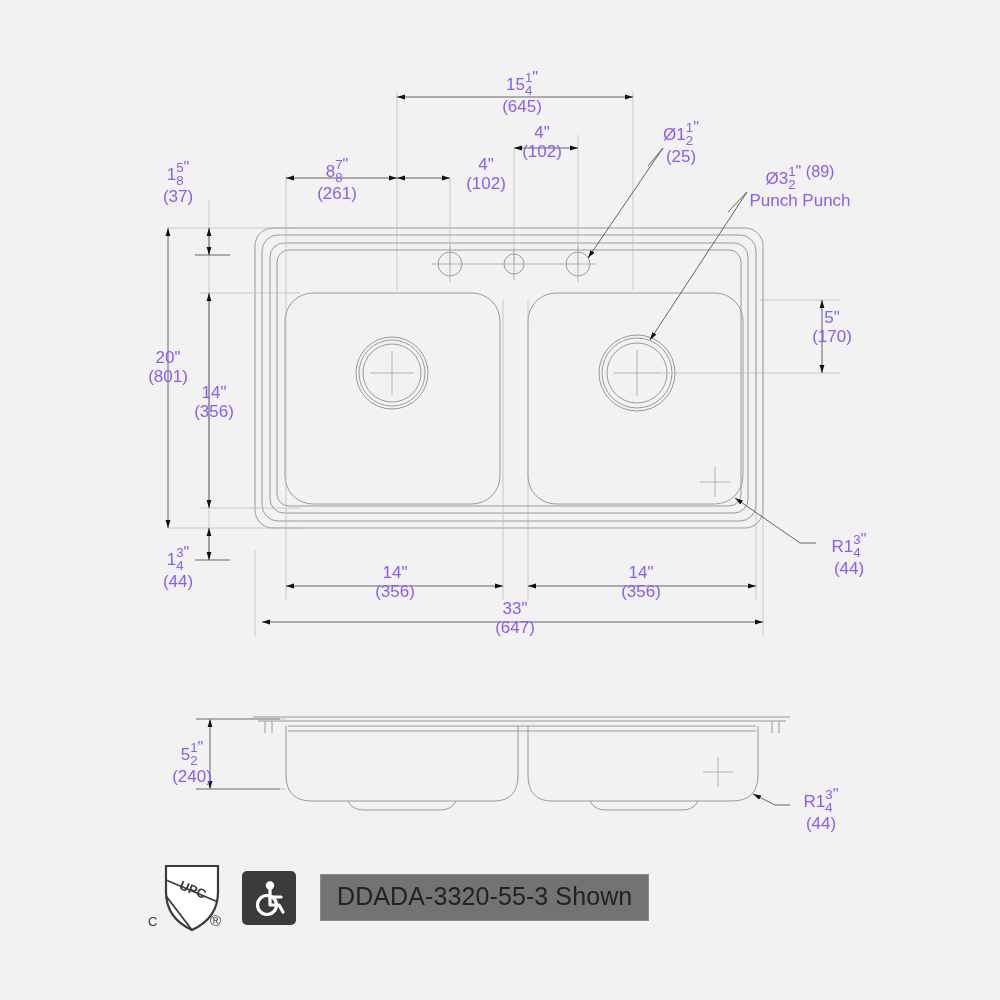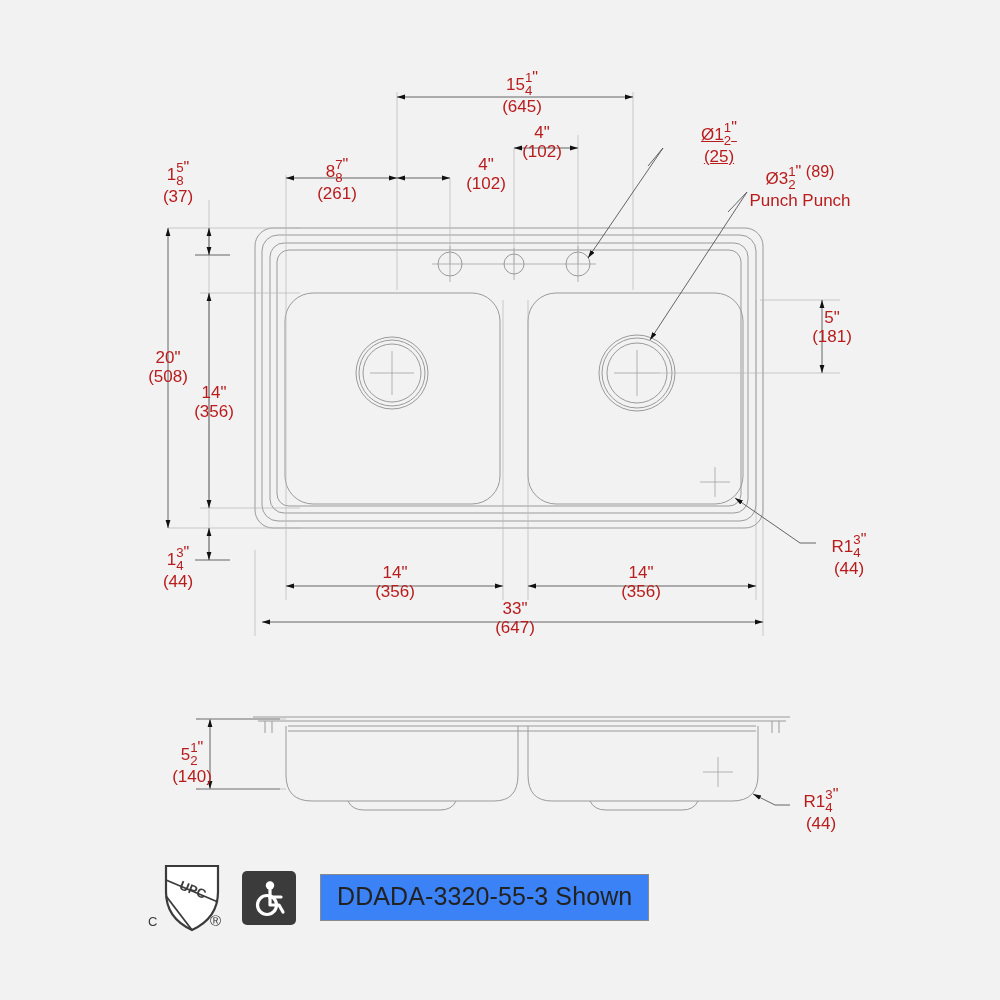--- a/index.html
+++ b/index.html
@@ -19,21 +19,21 @@
     position: absolute;
     left: 0;
     top: 0;
     width: 1000px;
     height: 1000px;
   }
   .dim-text {
     position: absolute;
     font-family: "Liberation Sans", sans-serif;
     font-size: 17px;
-    color: #b91c1c;
+    color: #8b5cf6;
     white-space: nowrap;
     line-height: 1.12;
   }
   .dim-text .ln { display: block; }
   .dim-center { text-align: center; }
   .frac {
     display: inline-block;
     vertical-align: -0.42em;
     text-align: center;
     font-size: 0.78em;
@@ -60,21 +60,21 @@
     width: 54px;
     height: 54px;
     background: #3b3b3b;
     border-radius: 5px;
     display: flex;
     align-items: center;
     justify-content: center;
   }
   .model-box {
     border: 1.4px solid #8a8a8a;
-    background: #3b82f6;
+    background: #737373;
     padding: 7px 16px 9px 16px;
     font-size: 25px;
     color: #222;
     letter-spacing: 0.1px;
     margin-left: 6px;
     margin-bottom: 2px;
   }
 </style>
 </head>
 <body>
@@ -237,21 +237,21 @@
   <span class="ln">(102)</span>
 </div>
 
 <div class="dim-text dim-center" style="left:142px; top:158px; width:72px;">
   <span class="ln"><span>1</span><span class="frac"><span class="num">5</span><span class="den">8</span></span><span class="inch">"</span></span>
   <span class="ln">(37)</span>
 </div>
 
 <div class="dim-text dim-center" style="left:132px; top:348px; width:72px;">
   <span class="ln">20"</span>
-  <span class="ln">(508)</span>
+  <span class="ln">(801)</span>
 </div>
 
 <div class="dim-text dim-center" style="left:178px; top:383px; width:72px;">
   <span class="ln">14"</span>
   <span class="ln">(356)</span>
 </div>
 
 <div class="dim-text dim-center" style="left:142px; top:543px; width:72px;">
   <span class="ln"><span>1</span><span class="frac"><span class="num">3</span><span class="den">4</span></span><span class="inch">"</span></span>
   <span class="ln">(44)</span>
@@ -267,39 +267,39 @@
   <span class="ln">(356)</span>
 </div>
 
 <div class="dim-text dim-center" style="left:473px; top:599px; width:84px;">
   <span class="ln">33"</span>
   <span class="ln">(647)</span>
 </div>
 
 <div class="dim-text dim-center" style="left:790px; top:308px; width:84px;">
   <span class="ln">5"</span>
-  <span class="ln">(181)</span>
+  <span class="ln">(170)</span>
 </div>
 
 <div class="dim-text dim-center" style="left:808px; top:530px; width:82px;">
   <span class="ln"><span>R1</span><span class="frac"><span class="num">3</span><span class="den">4</span></span><span class="inch">"</span></span>
   <span class="ln">(44)</span>
 </div>
 
 <div class="dim-text dim-center" style="left:780px; top:785px; width:82px;">
   <span class="ln"><span>R1</span><span class="frac"><span class="num">3</span><span class="den">4</span></span><span class="inch">"</span></span>
   <span class="ln">(44)</span>
 </div>
 
 <div class="dim-text dim-center" style="left:150px; top:738px; width:84px;">
   <span class="ln"><span>5</span><span class="frac"><span class="num">1</span><span class="den">2</span></span><span class="inch">"</span></span>
-  <span class="ln">(140)</span>
-</div>
-
-<div class="dim-text dim-center" style="left:676px; top:118px; width:86px;text-decoration:underline;">
+  <span class="ln">(240)</span>
+</div>
+
+<div class="dim-text dim-center" style="left:638px; top:118px; width:86px;">
   <span class="ln"><span>Ø1</span><span class="frac"><span class="num">1</span><span class="den">2</span></span><span class="inch">"</span></span>
   <span class="ln">(25)</span>
 </div>
 
 <div class="dim-text dim-center" style="left:730px; top:162px; width:140px;">
   <span class="ln"><span>Ø3</span><span class="frac"><span class="num">1</span><span class="den">2</span></span><span class="inch">" (89)</span></span>
   <span class="ln">Punch Punch</span>
 </div>
 
 <div class="footer">

